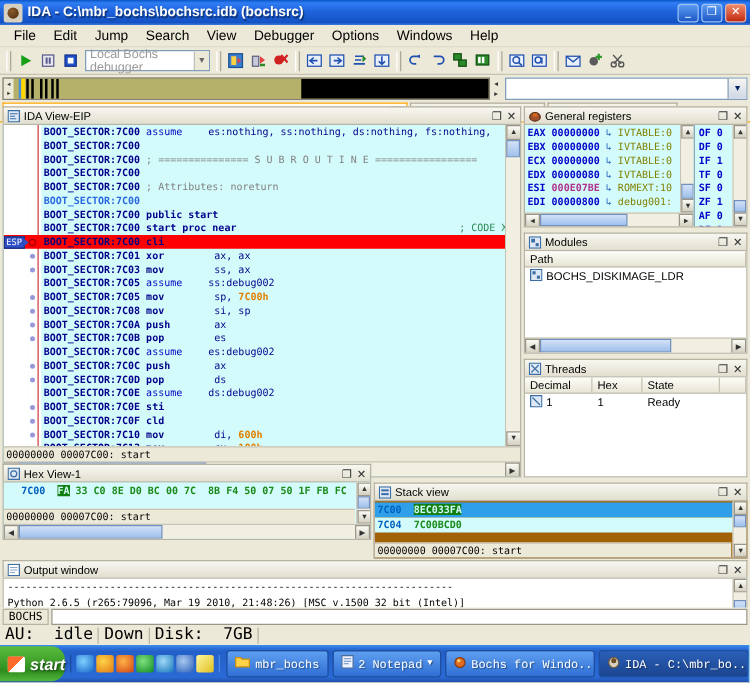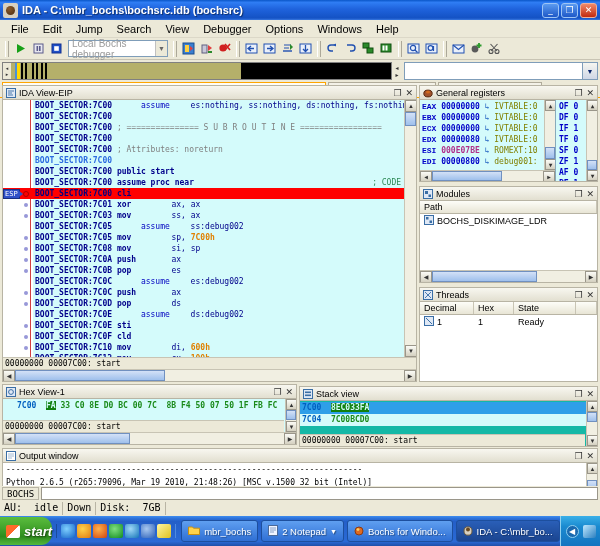--- a/index.html
+++ b/index.html
@@ -146,21 +146,21 @@
     font-family: "DejaVu Sans Mono", monospace;
     font-size: 8px;
     background: #d4fbfb;
   }
   .dis-gutter-arrows { position: absolute; left: 0; top: 0; width: 20px; bottom: 0; background: #fff; }
   .dis-gutter-line { position: absolute; left: 27px; top: 0; bottom: 0; width: 1px; background: #d04040; }
   .dis-dots { position: absolute; left: 20px; top: 0; width: 10px; bottom: 0; background: #fff; }
   .drow { height: 11px; line-height: 11px; white-space: pre; position: relative; padding-left: 32px; }
   .drow .addr { color: #00008b; font-weight: bold; }
   .drow .addr.blue { color: #2a6ae0; }
-  .drow .kw { color: #0000c0; margin-left: 24px; }
+  .drow .kw { color: #0000c0; }
   .drow .mn { color: #00008b; font-weight: bold; }
   .drow .op { color: #00008b; padding-left: 16px; }
   .drow .num { color: #e08000; font-weight: bold; }
   .drow .cmt { color: #2e8b57; }
   .drow .gray { color: #808080; }
   .drow.cur { background: #ff0000; }
   .drow.cur .addr, .drow.cur .mn { color: #000080; }
   .dot {
     position: absolute; left: 21px; top: 4px;
     width: 4px; height: 4px; border-radius: 50%;
@@ -205,21 +205,21 @@
   .sb-thumb {
     background: linear-gradient(180deg,#d3e1f7,#9fc0ec);
     border: 1px solid #7090c0;
   }
   .sb-track { flex: 1; background: #f1efe2; }
 
   
   .reg-wrap { display: flex; height: 100%; background: #d4fbfb; font-family: "DejaVu Sans Mono", monospace; font-size: 8px; }
   .reg-col { flex: 1; position: relative; overflow: hidden; }
   .reg-line { height: 11px; line-height: 11px; white-space: pre; padding-left: 2px; }
-  .rn { color: #0000c8; font-weight: bold; font-family: Liberation Mono, monospace; }
+  .rn { color: #0000c8; font-weight: bold; }
   .rv { color: #0000c8; font-weight: bold; }
   .rv.pink { color: #b0308a; }
   .rseg { color: #808000; }
   .rarr { color: #2060c0; }
   .flags-col {
     width: 42px; border-left: 1px solid #8ab; background: #d4fbfb;
     position: relative;
   }
   .flag-line { height: 11px; line-height: 11px; padding-left: 3px; color: #0000c8; font-weight: bold; white-space: pre; }
 
@@ -259,21 +259,21 @@
     font-family: "DejaVu Sans Mono", monospace; font-size: 8px;
     line-height: 11px; white-space: pre; padding: 1px 3px; color: #000;
     background: #fff;
   }
 
   
   .statusbar { position: absolute; left: 0; right: 0; bottom: 30px; height: 30px; background: #ece9d8; }
   .sb-row1 { display: flex; height: 15px; padding: 1px 2px; gap: 2px; }
   .sb-lbl { font-size: 9px; font-family: "DejaVu Sans Mono", monospace; padding: 0 4px; border: 1px solid #b8b4a4; background:#ece9d8; height: 13px; line-height: 12px;}
   .sb-field { flex: 1; height: 13px; background: #fff; border: 1px solid #9a968a; }
-  .sb-row2 { display: flex; align-items: center; height: 14px; font-size: 10px; font-family: "DejaVu Sans Mono", monospace; }
+  .sb-row2 { display: flex; align-items: center; height: 14px; font-size: 13px; font-family: "DejaVu Sans Mono", monospace; }
   .sb-cell { padding: 0 4px; border-right: 1px solid #b8b4a4; height: 13px; line-height: 12px; white-space: pre;}
 
   
   .taskbar {
     position: absolute; left: 0; right: 0; bottom: 0; height: 30px;
     background: linear-gradient(180deg,#3e8df0 0%, #2b6fd8 9%, #245fc8 18%, #2a6ad6 85%, #1f4fa8 100%);
     display: flex; align-items: center;
   }
   .startbtn {
     height: 28px; width: 78px; margin: 1px 4px 1px 0;
@@ -294,20 +294,21 @@
   .qlaunch { display: flex; align-items: center; gap: 2px; padding: 0 4px; border-left: 1px solid #1a4a9a; border-right:1px solid #4f8ae0;}
   .qli { width: 14px; height: 14px; border-radius: 2px; }
   .tasks { display: flex; align-items: center; gap: 3px; padding-left: 5px; flex: 1; }
   .taskbtn {
     height: 22px; display: flex; align-items: center; gap: 4px;
     padding: 0 6px; border-radius: 3px; font-size: 9.5px; color: #fff;
     background: linear-gradient(180deg,#5f9ff0,#2f6fd4);
     border: 1px solid #1d4f9e;
     white-space: nowrap; max-width: 120px; overflow: hidden;
     text-shadow: 1px 1px 1px rgba(0,0,0,.4);
+    font-family: Liberation Mono, monospace;
   }
   .taskbtn.active { background: linear-gradient(180deg,#2a5fb8,#1b4590); }
   .tray {
     height: 30px; display: flex; align-items: center; gap: 4px;
     padding: 0 5px;
     background: linear-gradient(180deg,#3ab0e8 0%, #1a8ad0 35%, #1474c0 100%);
     border-left: 1px solid #8fd0f0;
     color: #fff; font-size: 10px;
   }
   .tray-ic { width: 13px; height: 13px; border-radius: 2px; }
@@ -531,21 +532,21 @@
         <div class="dis-dots"></div>
         <div class="dis-gutter-line"></div>
         <div id="disasm-rows" style="position:relative">
             <div class="drow"><span class="addr">BOOT_SECTOR:7C00</span> <span class="kw">assume</span><span class="op"> es:nothing, ss:nothing, ds:nothing, fs:nothing,</span></div>
             <div class="drow"><span class="addr">BOOT_SECTOR:7C00</span> </div>
             <div class="drow"><span class="addr">BOOT_SECTOR:7C00</span> <span class="gray">; =============== S U B R O U T I N E =================</span></div>
             <div class="drow"><span class="addr">BOOT_SECTOR:7C00</span> </div>
             <div class="drow"><span class="addr">BOOT_SECTOR:7C00</span> <span class="gray">; Attributes: noreturn</span></div>
             <div class="drow"><span class="addr blue">BOOT_SECTOR:7C00</span> </div>
             <div class="drow"><span class="addr">BOOT_SECTOR:7C00</span> <span class="mn">public start                                        </span></div>
-            <div class="drow"><span class="addr">BOOT_SECTOR:7C00</span> <span class="mn">assume proc near                                     </span><span class="cmt">; CODE XREF: de</span></div>
+            <div class="drow"><span class="addr">BOOT_SECTOR:7C00</span> <span class="mn">start proc near                                     </span><span class="cmt">; CODE XREF: de</span></div>
             <div class="drow cur"><span class="addr">BOOT_SECTOR:7C00</span> <span class="mn">cli</span><span class="bp-dot"></span><span class="esp-tag">ESP</span></div>
             <div class="drow"><span class="addr">BOOT_SECTOR:7C01</span> <span class="mn">xor     </span><span class="op">ax, ax</span><span class="dot"></span></div>
             <div class="drow"><span class="addr">BOOT_SECTOR:7C03</span> <span class="mn">mov     </span><span class="op">ss, ax</span><span class="dot"></span></div>
             <div class="drow"><span class="addr">BOOT_SECTOR:7C05</span> <span class="kw">assume</span><span class="op"> ss:debug002</span></div>
             <div class="drow"><span class="addr">BOOT_SECTOR:7C05</span> <span class="mn">mov     </span><span class="op">sp, </span><span class="num">7C00h</span><span class="dot"></span></div>
             <div class="drow"><span class="addr">BOOT_SECTOR:7C08</span> <span class="mn">mov     </span><span class="op">si, sp</span><span class="dot"></span></div>
             <div class="drow"><span class="addr">BOOT_SECTOR:7C0A</span> <span class="mn">push    </span><span class="op">ax</span><span class="dot"></span></div>
             <div class="drow"><span class="addr">BOOT_SECTOR:7C0B</span> <span class="mn">pop     </span><span class="op">es</span><span class="dot"></span></div>
             <div class="drow"><span class="addr">BOOT_SECTOR:7C0C</span> <span class="kw">assume</span><span class="op"> es:debug002</span></div>
             <div class="drow"><span class="addr">BOOT_SECTOR:7C0C</span> <span class="mn">push    </span><span class="op">ax</span><span class="dot"></span></div>
@@ -708,21 +709,21 @@
               </svg>
           </span>
           <span>1</span>
         </span>
         <span class="td" style="width:40px">1</span>
         <span class="td" style="width:62px">Ready</span>
       </div>
     </div>
   </div>
 
-  <div class="panel" style="left:2px;top:384px;width:295px;height:62px;">
+  <div class="panel" style="left:2px;top:371px;width:295px;height:62px;">
     <div class="panel-hdr">
       <span class="hicon">
         <svg width="10" height="10" viewBox="0 0 10 10">
             <rect x="0.5" y="0.5" width="9" height="9" fill="#dfe8f5" stroke="#3a6ea5"></rect>
             <circle cx="5" cy="5" r="2.4" fill="none" stroke="#3a6ea5"></circle>
           </svg>
       </span>
       <span class="ttl">Hex View-1</span>
       <span class="btns">
         <span>❐</span>
@@ -757,21 +758,21 @@
             <rect x="2" y="2.5" width="6" height="1.6" fill="#3a6ea5"></rect>
             <rect x="2" y="5.5" width="6" height="1.6" fill="#3a6ea5"></rect>
           </svg>
       </span>
       <span class="ttl">Stack view</span>
       <span class="btns">
         <span>❐</span>
         <span>✕</span>
       </span>
     </div>
-    <div class="panel-body" style="height:47px;background:#14b8a6;">
+    <div class="panel-body" style="height:47px;background:#a16207;">
       <div id="stack-rows" style="padding-top:1px;">
           <div class="stk-line stk-sel"><span class="stk-addr">7C00</span>  <span class="stk-val hl">8EC033FA</span></div>
           <div class="stk-line"><span class="stk-addr">7C04</span>  <span class="stk-val">7C00BCD0</span></div>
         </div>
       <div style="position:absolute;left:0;right:12px;bottom:0;height:12px;background:#ece9d8;border-top:1px solid #c8c4b4;">
         <div class="statline" style="border:none;background:transparent;">00000000 00007C00: start</div>
       </div>
       <div class="vscroll" style="width:11px;">
         <div class="sb-btn" style="width:11px;height:11px;flex:0 0 11px;">▲</div>
         <div class="sb-thumb" style="height:10px;"></div>

